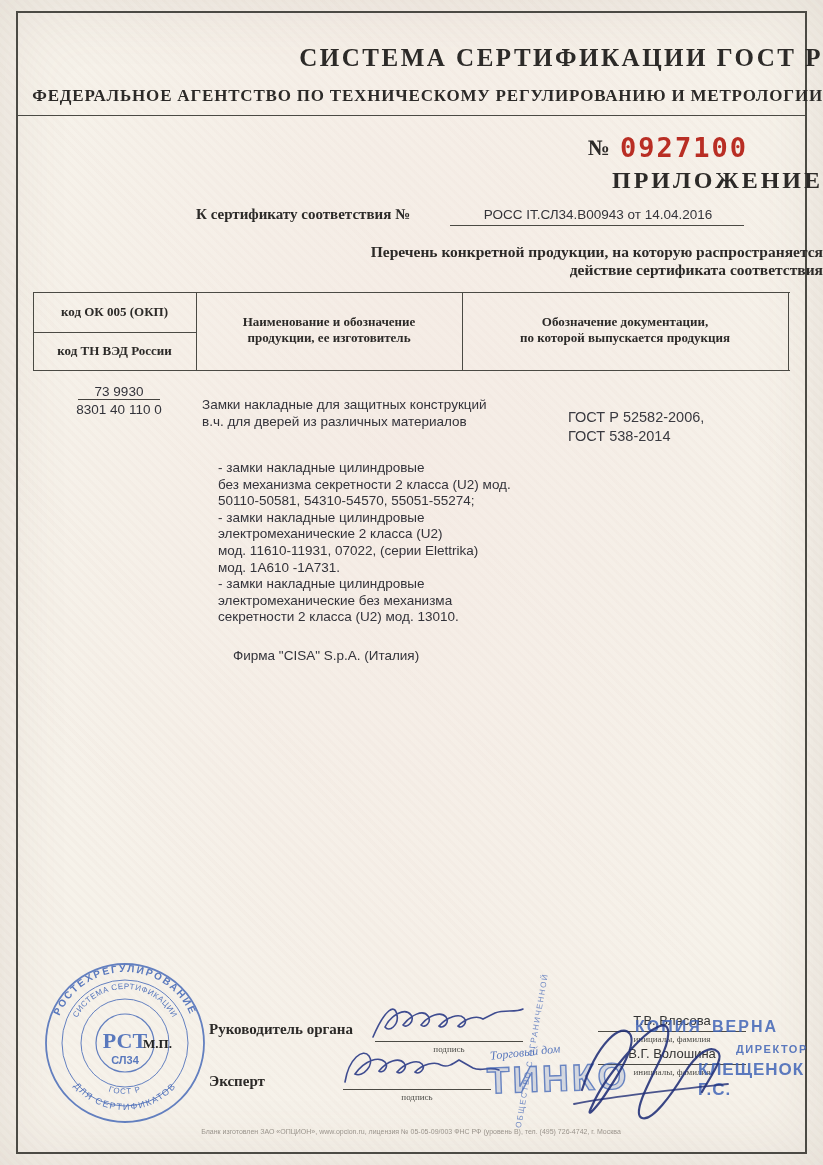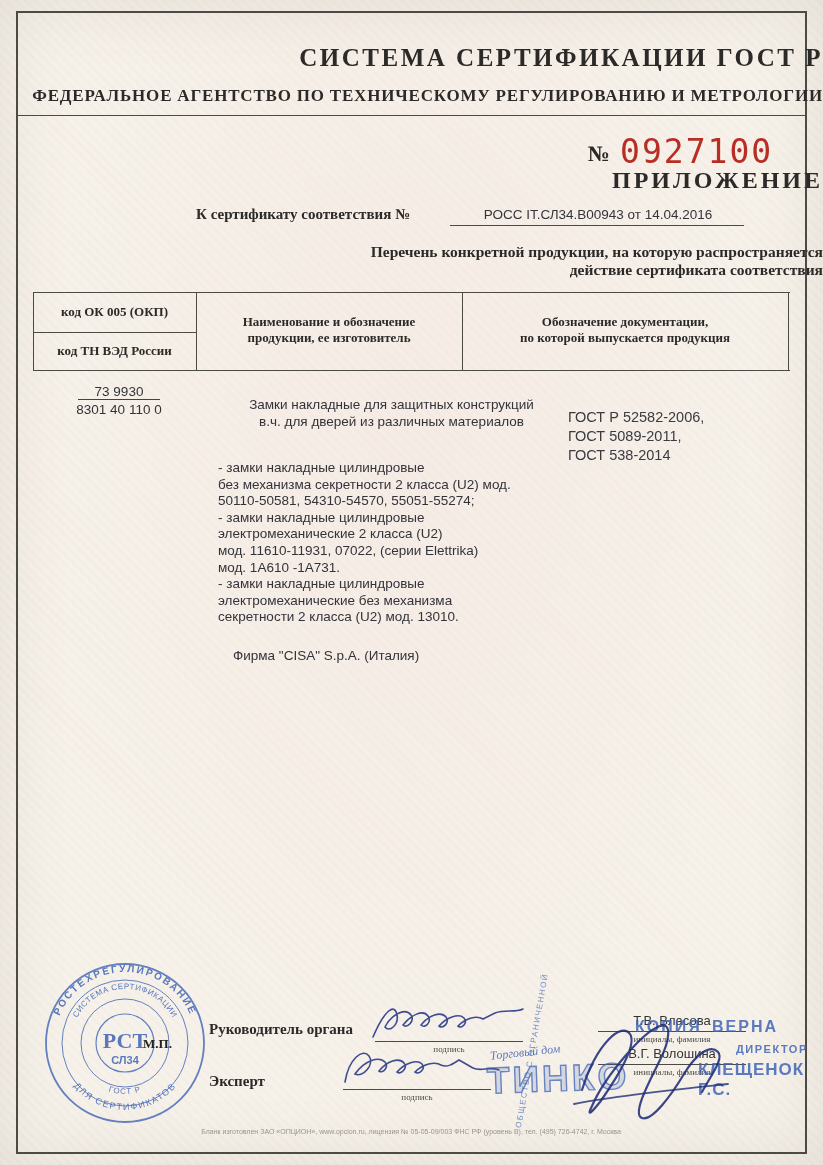--- a/index.html
+++ b/index.html
@@ -14,21 +14,21 @@
   }
   .abs { position:absolute; }
   .ctr { left:0; right:0; text-align:right; }
   .frame { left:16px; top:11px; width:787px; height:1139px; border:2px solid #4b4a44; }
   .hline { background:#4b4a44; height:1.4px; }
   .vline { background:#4b4a44; width:1.4px; }
   .hdr1 { top:44px; font-size:25px; font-weight:bold; letter-spacing:2.5px; }
   .hdr2 { top:86px; font-size:17px; font-weight:bold; letter-spacing:0.8px; }
   .numline { top:132px; left:588px; }
   .numsign { font-size:22px; font-weight:bold; margin-right:10px; }
-  .numred { font-family:"DejaVu Sans Mono", monospace; font-weight:normal; font-size:33px; color:#b92e24; letter-spacing:2px; vertical-align:-2px; }
+  .numred { font-family:"DejaVu Sans Mono", monospace; font-weight:bold; font-size:27px; color:#b92e24; letter-spacing:2px; vertical-align:-2px; }
   .apptitle { top:167px; font-size:24px; font-weight:bold; letter-spacing:3px; }
   .certpref { left:196px; top:206px; font-size:15px; font-weight:bold; }
   .certval { left:452px; top:207px; width:292px; text-align:center; font-family:"Liberation Sans",sans-serif; font-size:13.5px; color:#34343a; }
   .purpose { font-size:15.5px; font-weight:bold; }
   .th { font-size:13px; font-weight:bold; text-align:center; line-height:16px; }
   .bodytxt { font-family:"Liberation Sans", sans-serif; font-size:13.5px; line-height:16.6px; color:#33333a; }
   .docs { font-family:"Liberation Sans", sans-serif; font-size:14.5px; line-height:19px; color:#3a3a40;margin-top:24px; }
   .code { font-family:"Liberation Sans", sans-serif; font-size:13.5px; color:#33333a; text-align:center; }
   .role { font-size:15px; font-weight:bold;padding-left:6px; }
   .cap { font-size:9px; color:#4a4a46; text-align:center; }
@@ -84,41 +84,40 @@
       <div>продукции, ее изготовитель</div>
     </div>
   <div class="abs th" style="left:462px; top:314px; width:326px;">
       <div>Обозначение документации,</div>
       <div>по которой выпускается продукция</div>
     </div>
 
   <div class="abs code" style="left:78px; top:384px; width:82px; border-bottom:1px solid #44423e;">73 9930</div>
   <div class="abs code" style="left:58px; top:402px; width:122px;">8301 40 110 0</div>
 
-  <div class="abs bodytxt" style="left:224px; top:397px; width:335px;text-align:center;">
+  <div class="abs bodytxt" style="left:202px; top:397px; width:335px;">
       <div>Замки накладные для защитных конструкций</div>
       <div>в.ч. для дверей из различных материалов</div>
     </div>
   <div class="abs bodytxt" style="left:218px; top:460px; width:335px;">
       <div>- замки накладные цилиндровые</div>
       <div>без механизма секретности 2 класса (U2) мод.</div>
       <div>50110-50581, 54310-54570, 55051-55274;</div>
       <div>- замки накладные цилиндровые</div>
       <div>электромеханические 2 класса (U2)</div>
       <div>мод. 11610-11931, 07022, (серии Elettrika)</div>
       <div>мод. 1А610 -1А731.</div>
       <div>- замки накладные цилиндровые</div>
       <div>электромеханические без механизма</div>
       <div>секретности 2 класса (U2) мод. 13010.</div>
     </div>
   <div class="abs bodytxt" style="left:233px; top:648px; width:320px;">Фирма "CISA" S.p.A. (Италия)</div>
 
   <div class="abs docs" style="left:568px; top:384px; width:220px;">
       <div>ГОСТ Р 52582-2006,</div>
-      <div>ГОСТ 5089-2011,</div>
       <div>ГОСТ 538-2014</div>
     </div>
 
   <div class="abs role" style="left:203px; top:1021px;">Руководитель органа</div>
   <svg class="abs" style="left:365px; top:999px;" width="175" height="46" viewBox="0 0 175 46">
     <path d="M8,38 C20,10 30,4 32,16 C34,26 24,34 20,28 C26,16 40,8 46,16 C50,22 42,30 38,26 C46,16 58,10 63,17 C67,23 60,30 56,26 C64,16 76,12 81,18 C85,24 78,30 74,27 C82,18 94,14 99,19 C103,24 97,30 93,27 C101,19 112,16 118,20 L130,14 C140,10 150,14 158,10" stroke="#2a3a86" stroke-width="1.6" fill="none" stroke-linecap="round" opacity="0.9"></path>
   </svg>
   <div class="abs hline" style="left:375px; top:1041px; width:148px; height:1.2px;"></div>
   <div class="abs cap" style="left:375px; top:1044px; width:148px;">подпись</div>
   <div class="abs signname" style="left:598px; top:1013px; width:148px;">Т.В. Власова</div>

